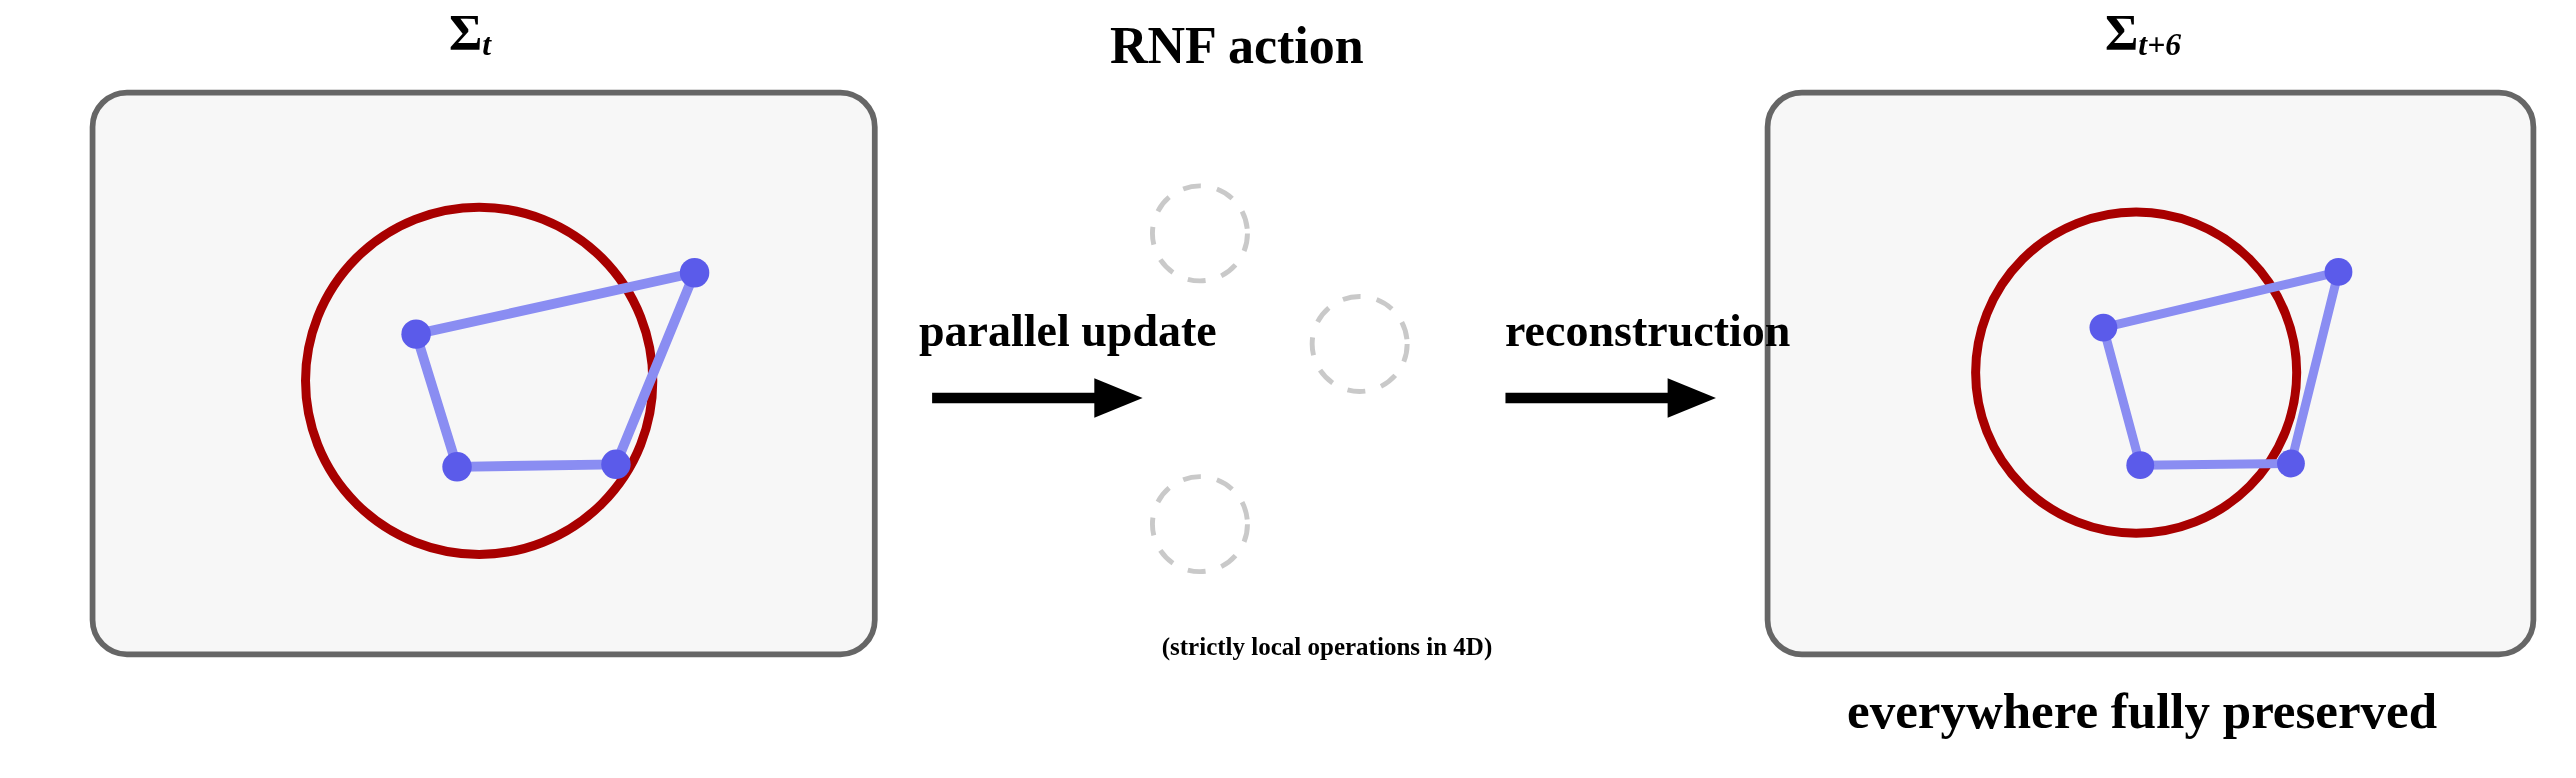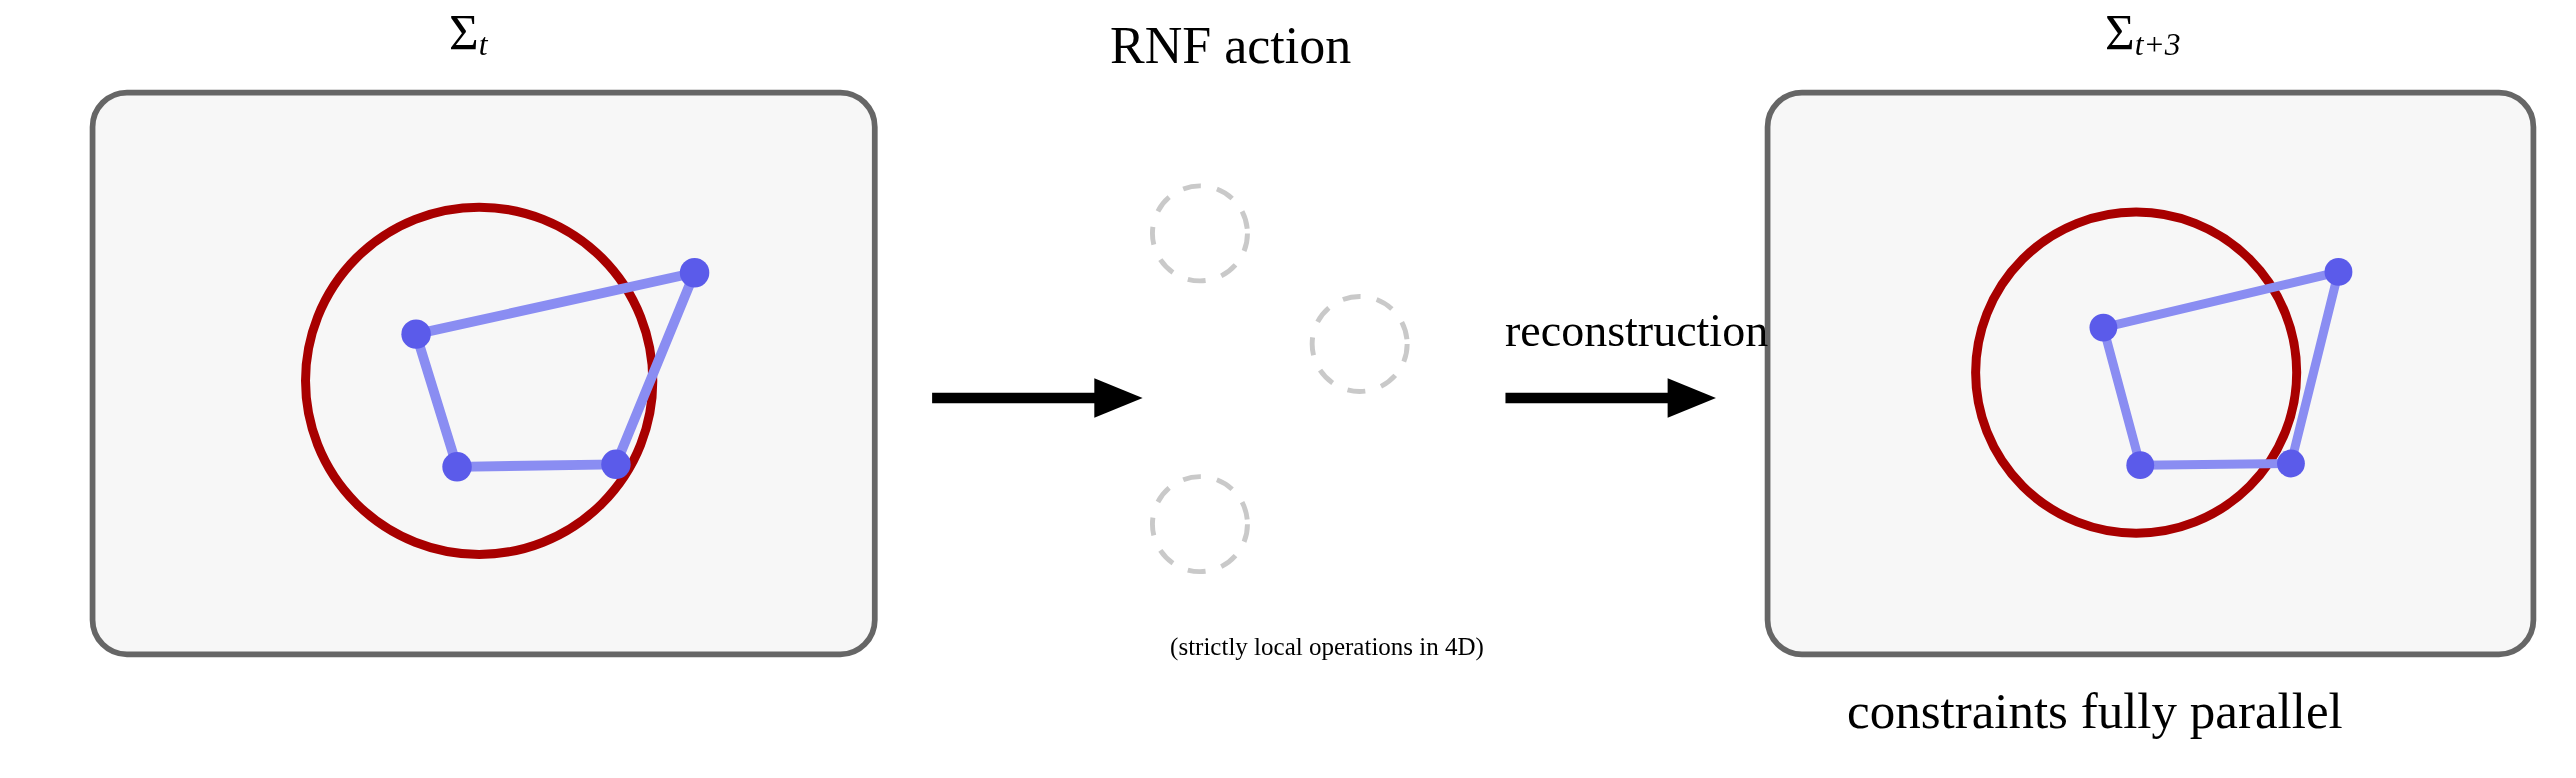--- a/index.html
+++ b/index.html
@@ -1,18 +1,18 @@
 <!DOCTYPE html>
 <html style="font-size:13px"><head>
 <meta charset="utf-8">
 <style>
   html,body{margin:0;padding:0;background:#ffffff;}
   body{width:2576px;height:778px;overflow:hidden;
        font-family:"Liberation Serif","DejaVu Serif",serif;color:#000;}
-  #stage{position:relative;width:2072px;height:778px;}
+  #stage{position:relative;width:2072px;height:778px;font-weight:bold;}
   svg.layer{position:absolute;left:0;top:0;width:2576px;height:778px;}
   .lbl{position:absolute;white-space:nowrap;line-height:1;}
   .sigma{font-size:51px;}
   .sigma sub{font-size:0.62em;vertical-align:-0.18em;font-style:italic;}
   .title-rnf{font-size:52px;margin-top:12px;}
   .arrow-lbl{font-size:46px;}
   .caption{font-size:51px;}
   .note{font-size:25px;text-align:center;width:622px;}
   .note div{margin:4.9px 0;}
 </style>
@@ -77,27 +77,28 @@
     </g>
   </svg>
 
   <div class="lbl sigma" style="left:449px;top:6.6px;">
     <span>Σ</span><sub>t</sub>
   </div>
 
   <div class="lbl title-rnf" style="left:1110px;top:8.2px;">RNF action</div>
 
   <div class="lbl sigma" style="left:2105px;top:6.6px;">
-    <span>Σ</span><sub>t+3</sub>
+    <span>Σ</span><sub>t+6</sub>
   </div>
 
+  <div class="lbl arrow-lbl" style="left:919px;top:308px;">parallel update</div>
 
   <div class="lbl arrow-lbl" style="left:1505px;top:308px;">reconstruction</div>
 
   <div class="lbl note" style="left:1016px;top:629px;">
     <div>(strictly local operations in 4D)</div>
   </div>
 
 
-  <div class="lbl caption" style="left:1847px;top:686px;">constraints fully parallel</div>
+  <div class="lbl caption" style="left:1847px;top:686px;">everywhere fully preserved</div>
 
 </div>
 
 
 </body></html>

